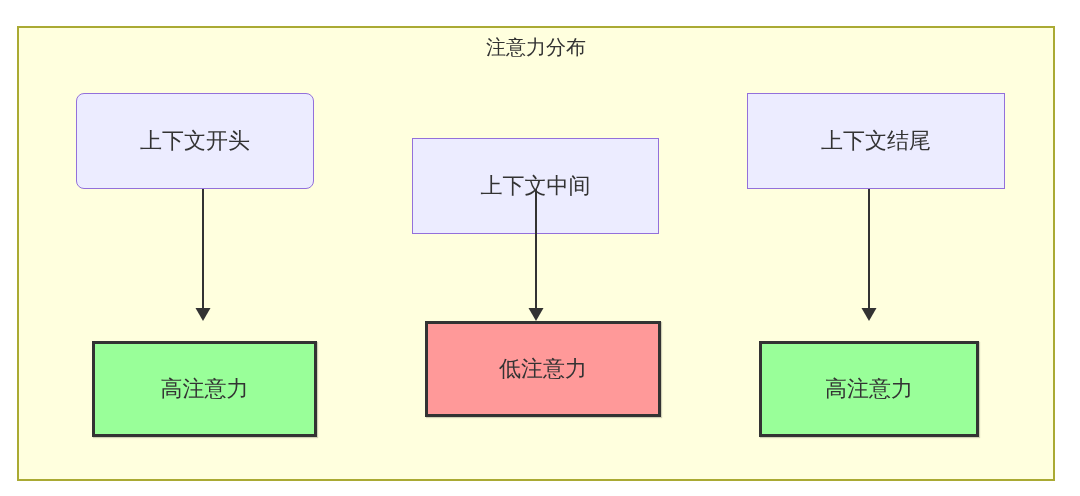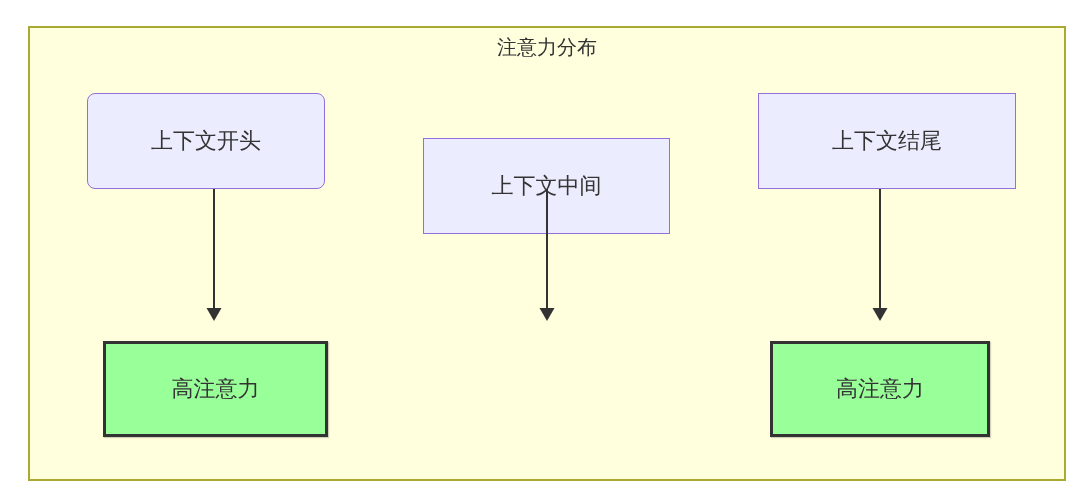--- a/index.html
+++ b/index.html
@@ -13,21 +13,21 @@
     --ink:#333333;
   }
   html,body{margin:0;padding:0;}
   body{
     width:1080px;height:496px;background:#ffffff;
     font-family:"DejaVu Sans","Liberation Sans",sans-serif;
     color:var(--ink);
   }
   .page{position:relative;width:1080px;height:496px;background:#ffffff;overflow:hidden;}
   .subgraph{
-    position:absolute;left:28px;top:26px;width:1038px;height:455px;
+    position:absolute;left:17px;top:26px;width:1038px;height:455px;
     box-sizing:border-box;
     background:var(--container-fill);
     border:2px solid var(--container-border);
   }
   .diagram-title{
     position:absolute;top:6px;left:0;width:100%;
     text-align:center;font-size:20px;line-height:26px;color:var(--ink);
   }
   .node{
     position:absolute;box-sizing:border-box;
@@ -78,16 +78,17 @@
     <svg class="arrow arrow-middle" viewBox="0 0 20 132">
       <line x1="10" y1="0" x2="10" y2="120"></line>
       <polygon points="2.5,119 17.5,119 10,132"></polygon>
     </svg>
     <svg class="arrow arrow-end" viewBox="0 0 20 132">
       <line x1="10" y1="0" x2="10" y2="120"></line>
       <polygon points="2.5,119 17.5,119 10,132"></polygon>
     </svg>
 
     <div class="node attn-node attn-high n-attn-start">高注意力</div>
+    <div class="node attn-node attn-low n-attn-middle">低注意力</div>
     <div class="node attn-node attn-high n-attn-end">高注意力</div>
 
   </div>
 </div>
 
 </body></html>

